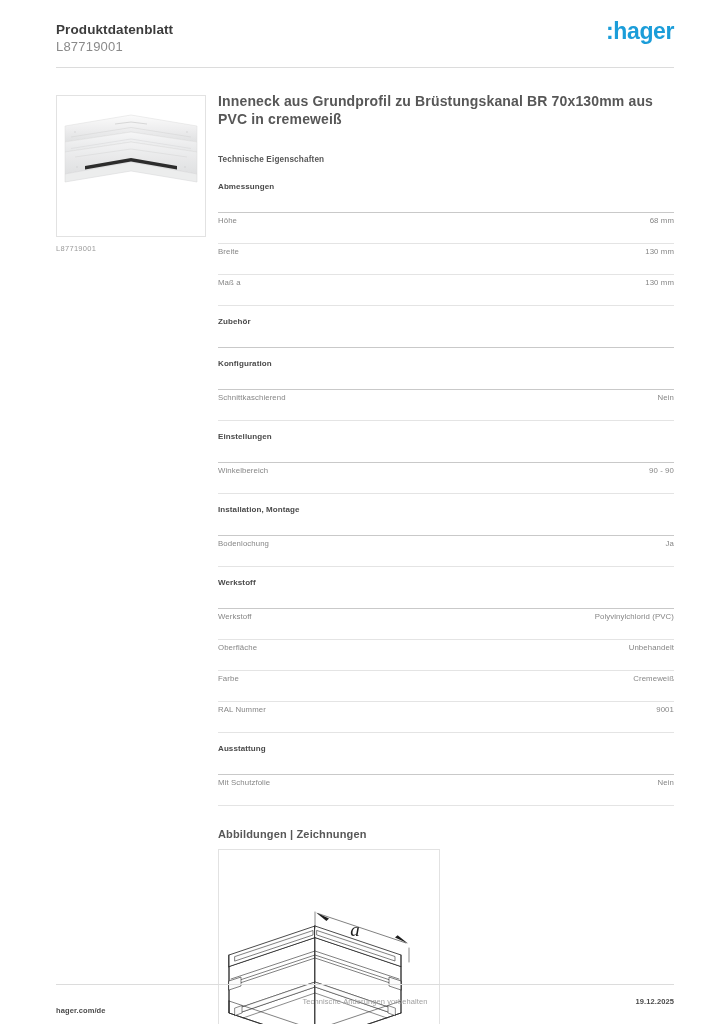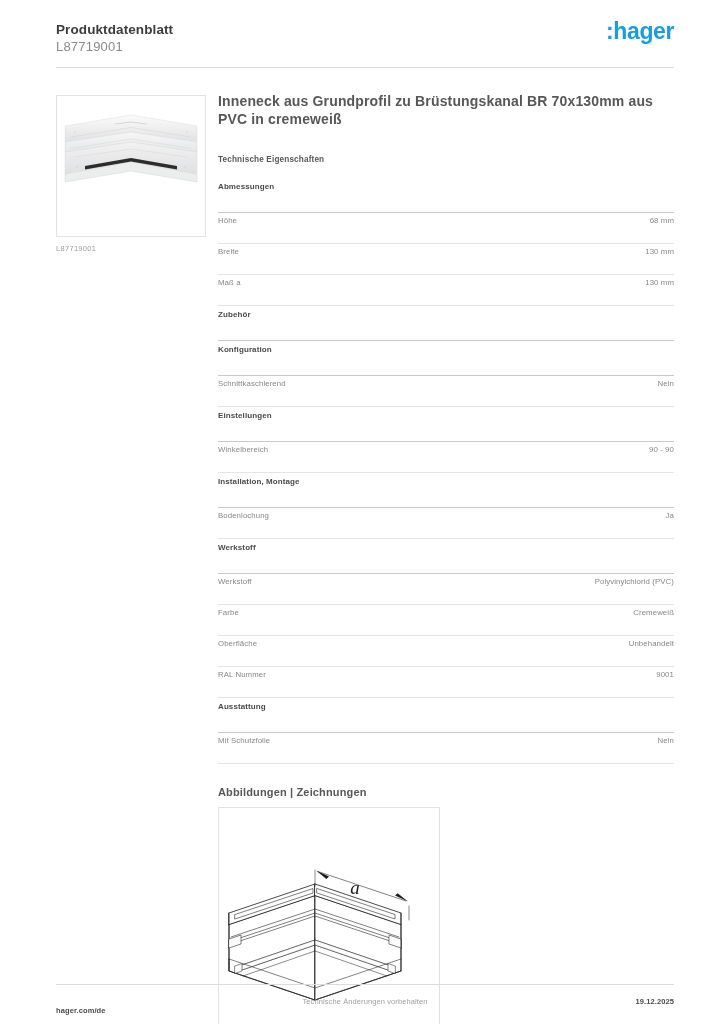--- a/index.html
+++ b/index.html
@@ -99,21 +99,21 @@
     font-weight: bold;
     color: #575757;
     letter-spacing: 0.15px;
   }
 
   
   #spec-table {
     margin-top: 18px;
   }
   .spec-group { margin-bottom: 0; }
-  .spec-group + .spec-group { margin-top: 4px; }
+  .spec-group + .spec-group { margin-top: 11px; }
 
   .group-head {
     font-size: 8px;
     font-weight: bold;
     color: #4a4a4a;
     letter-spacing: 0.1px;
     padding-bottom: 21px;
     border-bottom: 1px solid #c9c9c9;
   }
   .spec-row {
@@ -294,26 +294,26 @@
           <span class="spec-value">Ja</span>
         </div>
       </div>
       <div class="spec-group">
         <div class="group-head">Werkstoff</div>
         <div class="spec-row">
           <span class="spec-label">Werkstoff</span>
           <span class="spec-value">Polyvinylchlorid (PVC)</span>
         </div>
         <div class="spec-row">
+          <span class="spec-label">Oberfläche</span>
+          <span class="spec-value">Unbehandelt</span>
+        </div>
+        <div class="spec-row">
           <span class="spec-label">Farbe</span>
           <span class="spec-value">Cremeweiß</span>
-        </div>
-        <div class="spec-row">
-          <span class="spec-label">Oberfläche</span>
-          <span class="spec-value">Unbehandelt</span>
         </div>
         <div class="spec-row">
           <span class="spec-label">RAL Nummer</span>
           <span class="spec-value">9001</span>
         </div>
       </div>
       <div class="spec-group">
         <div class="group-head">Ausstattung</div>
         <div class="spec-row">
           <span class="spec-label">Mit Schutzfolie</span>

